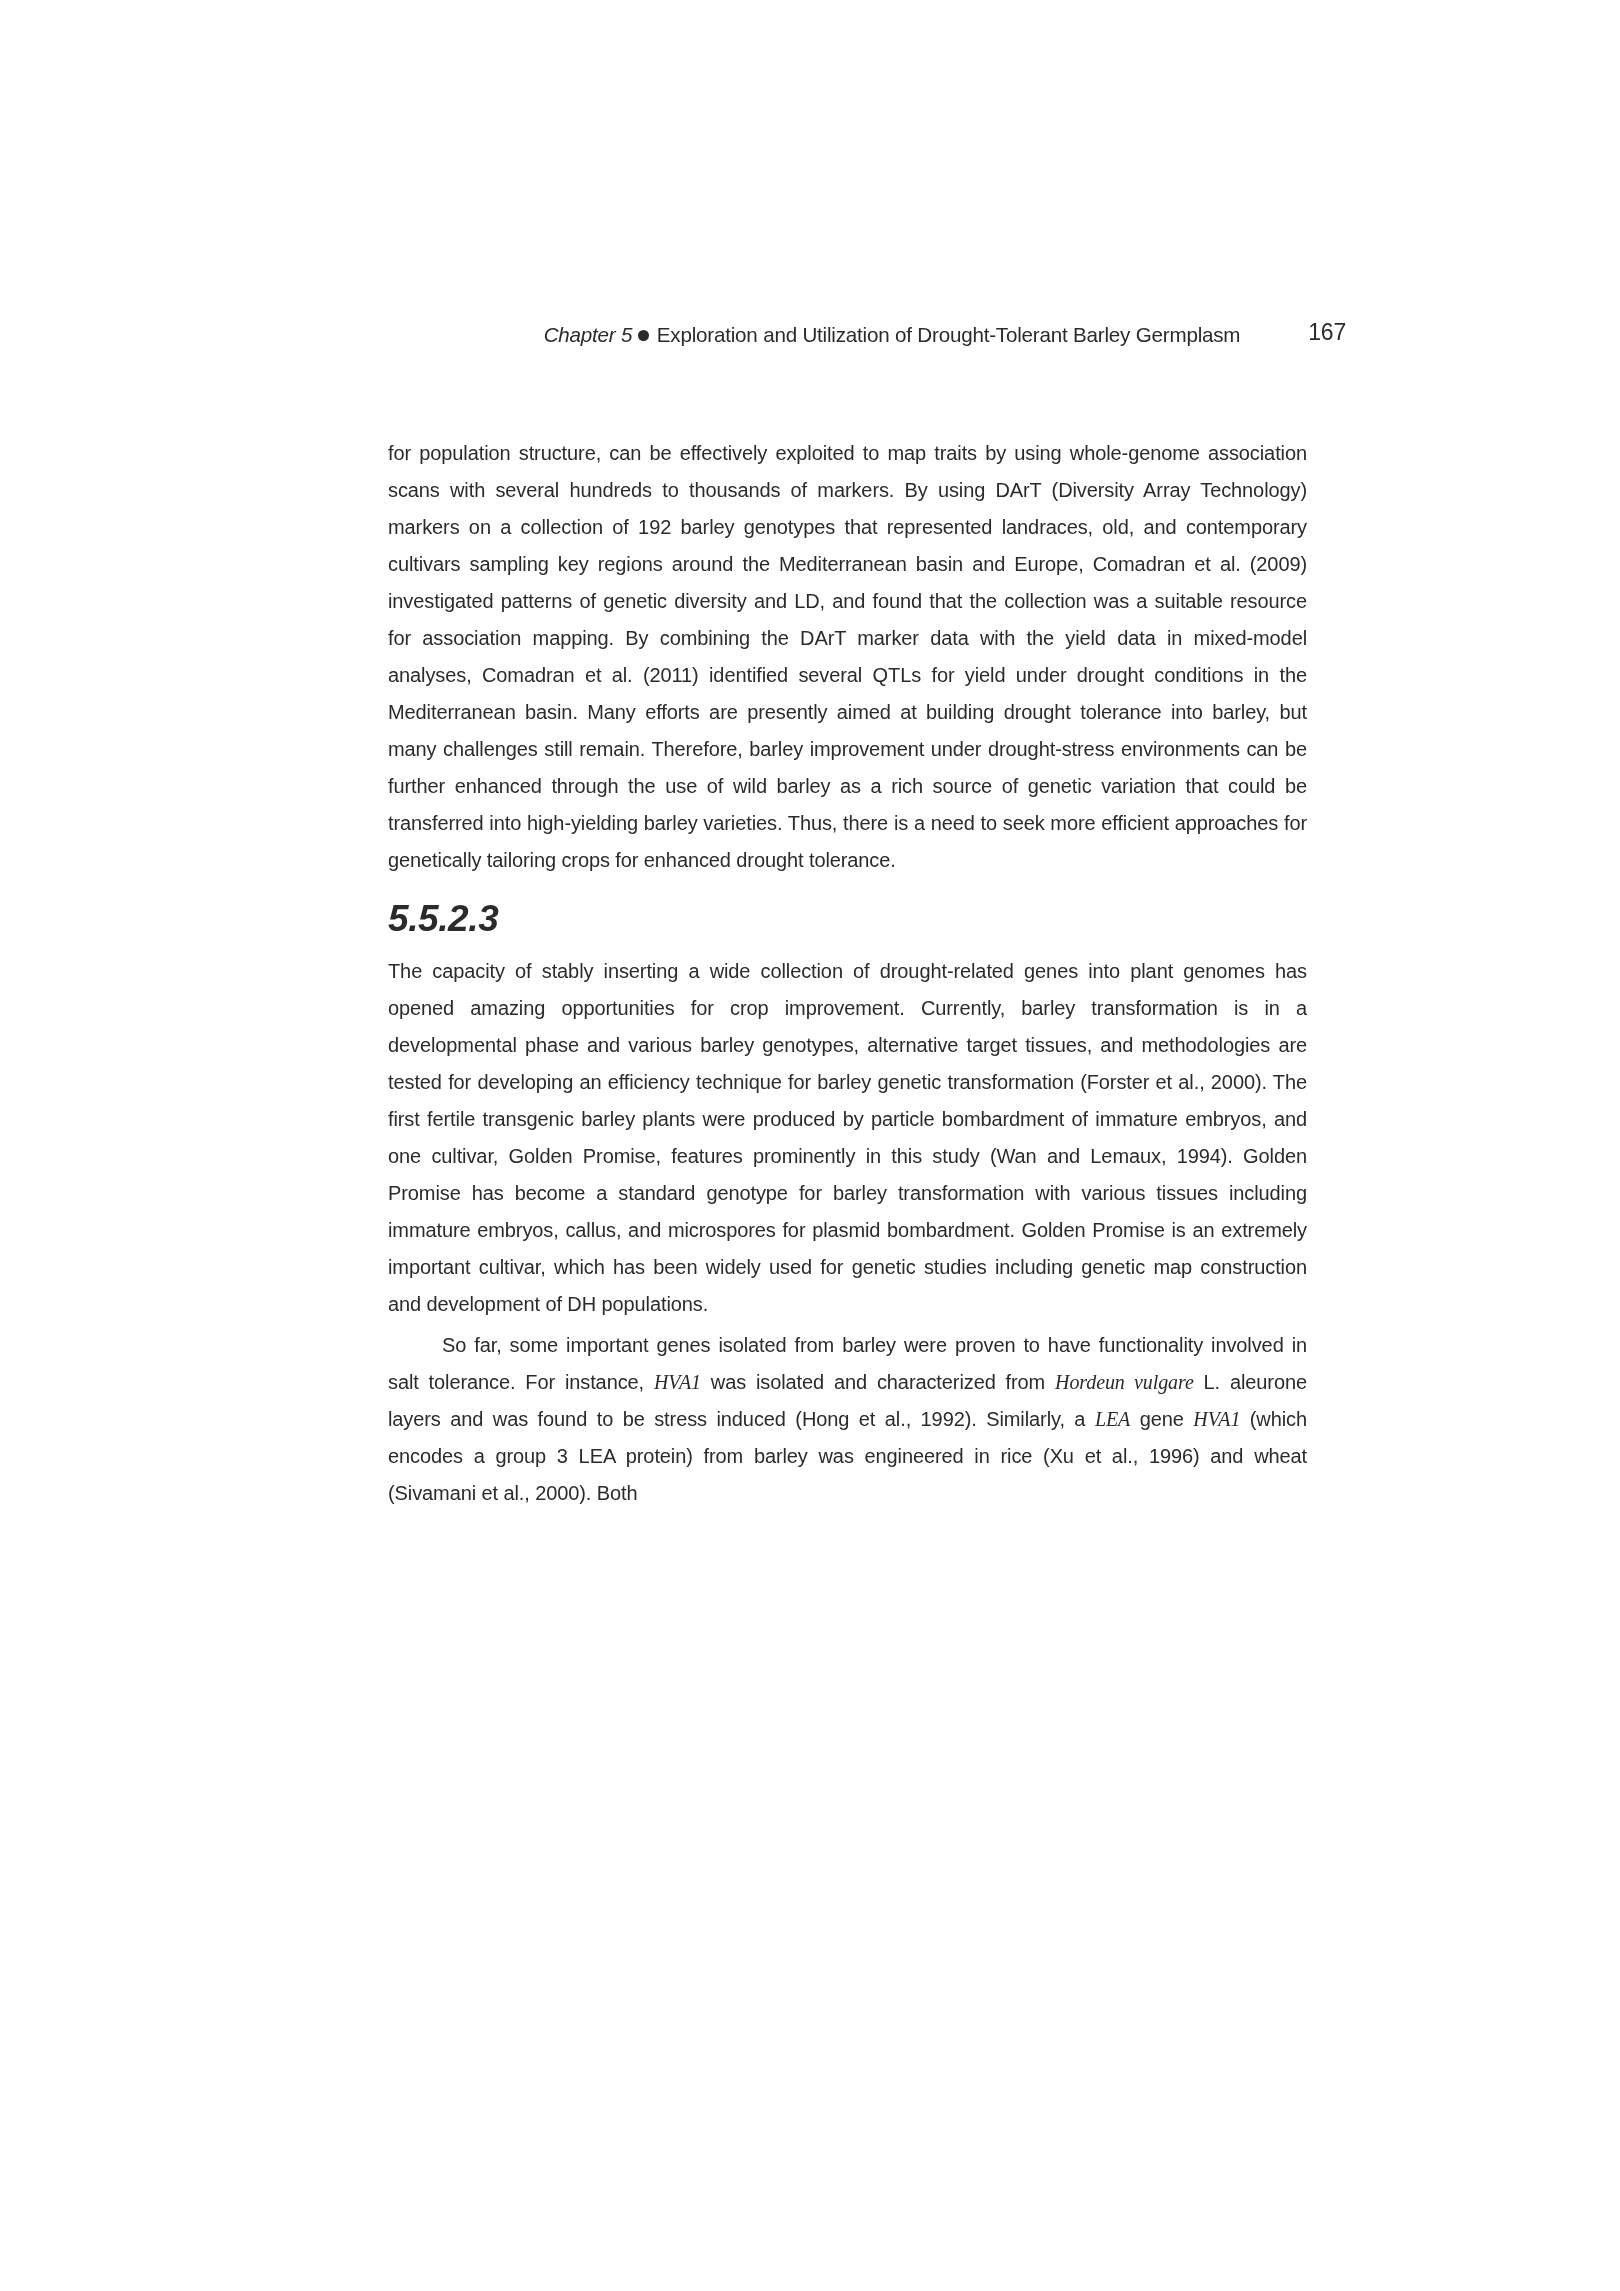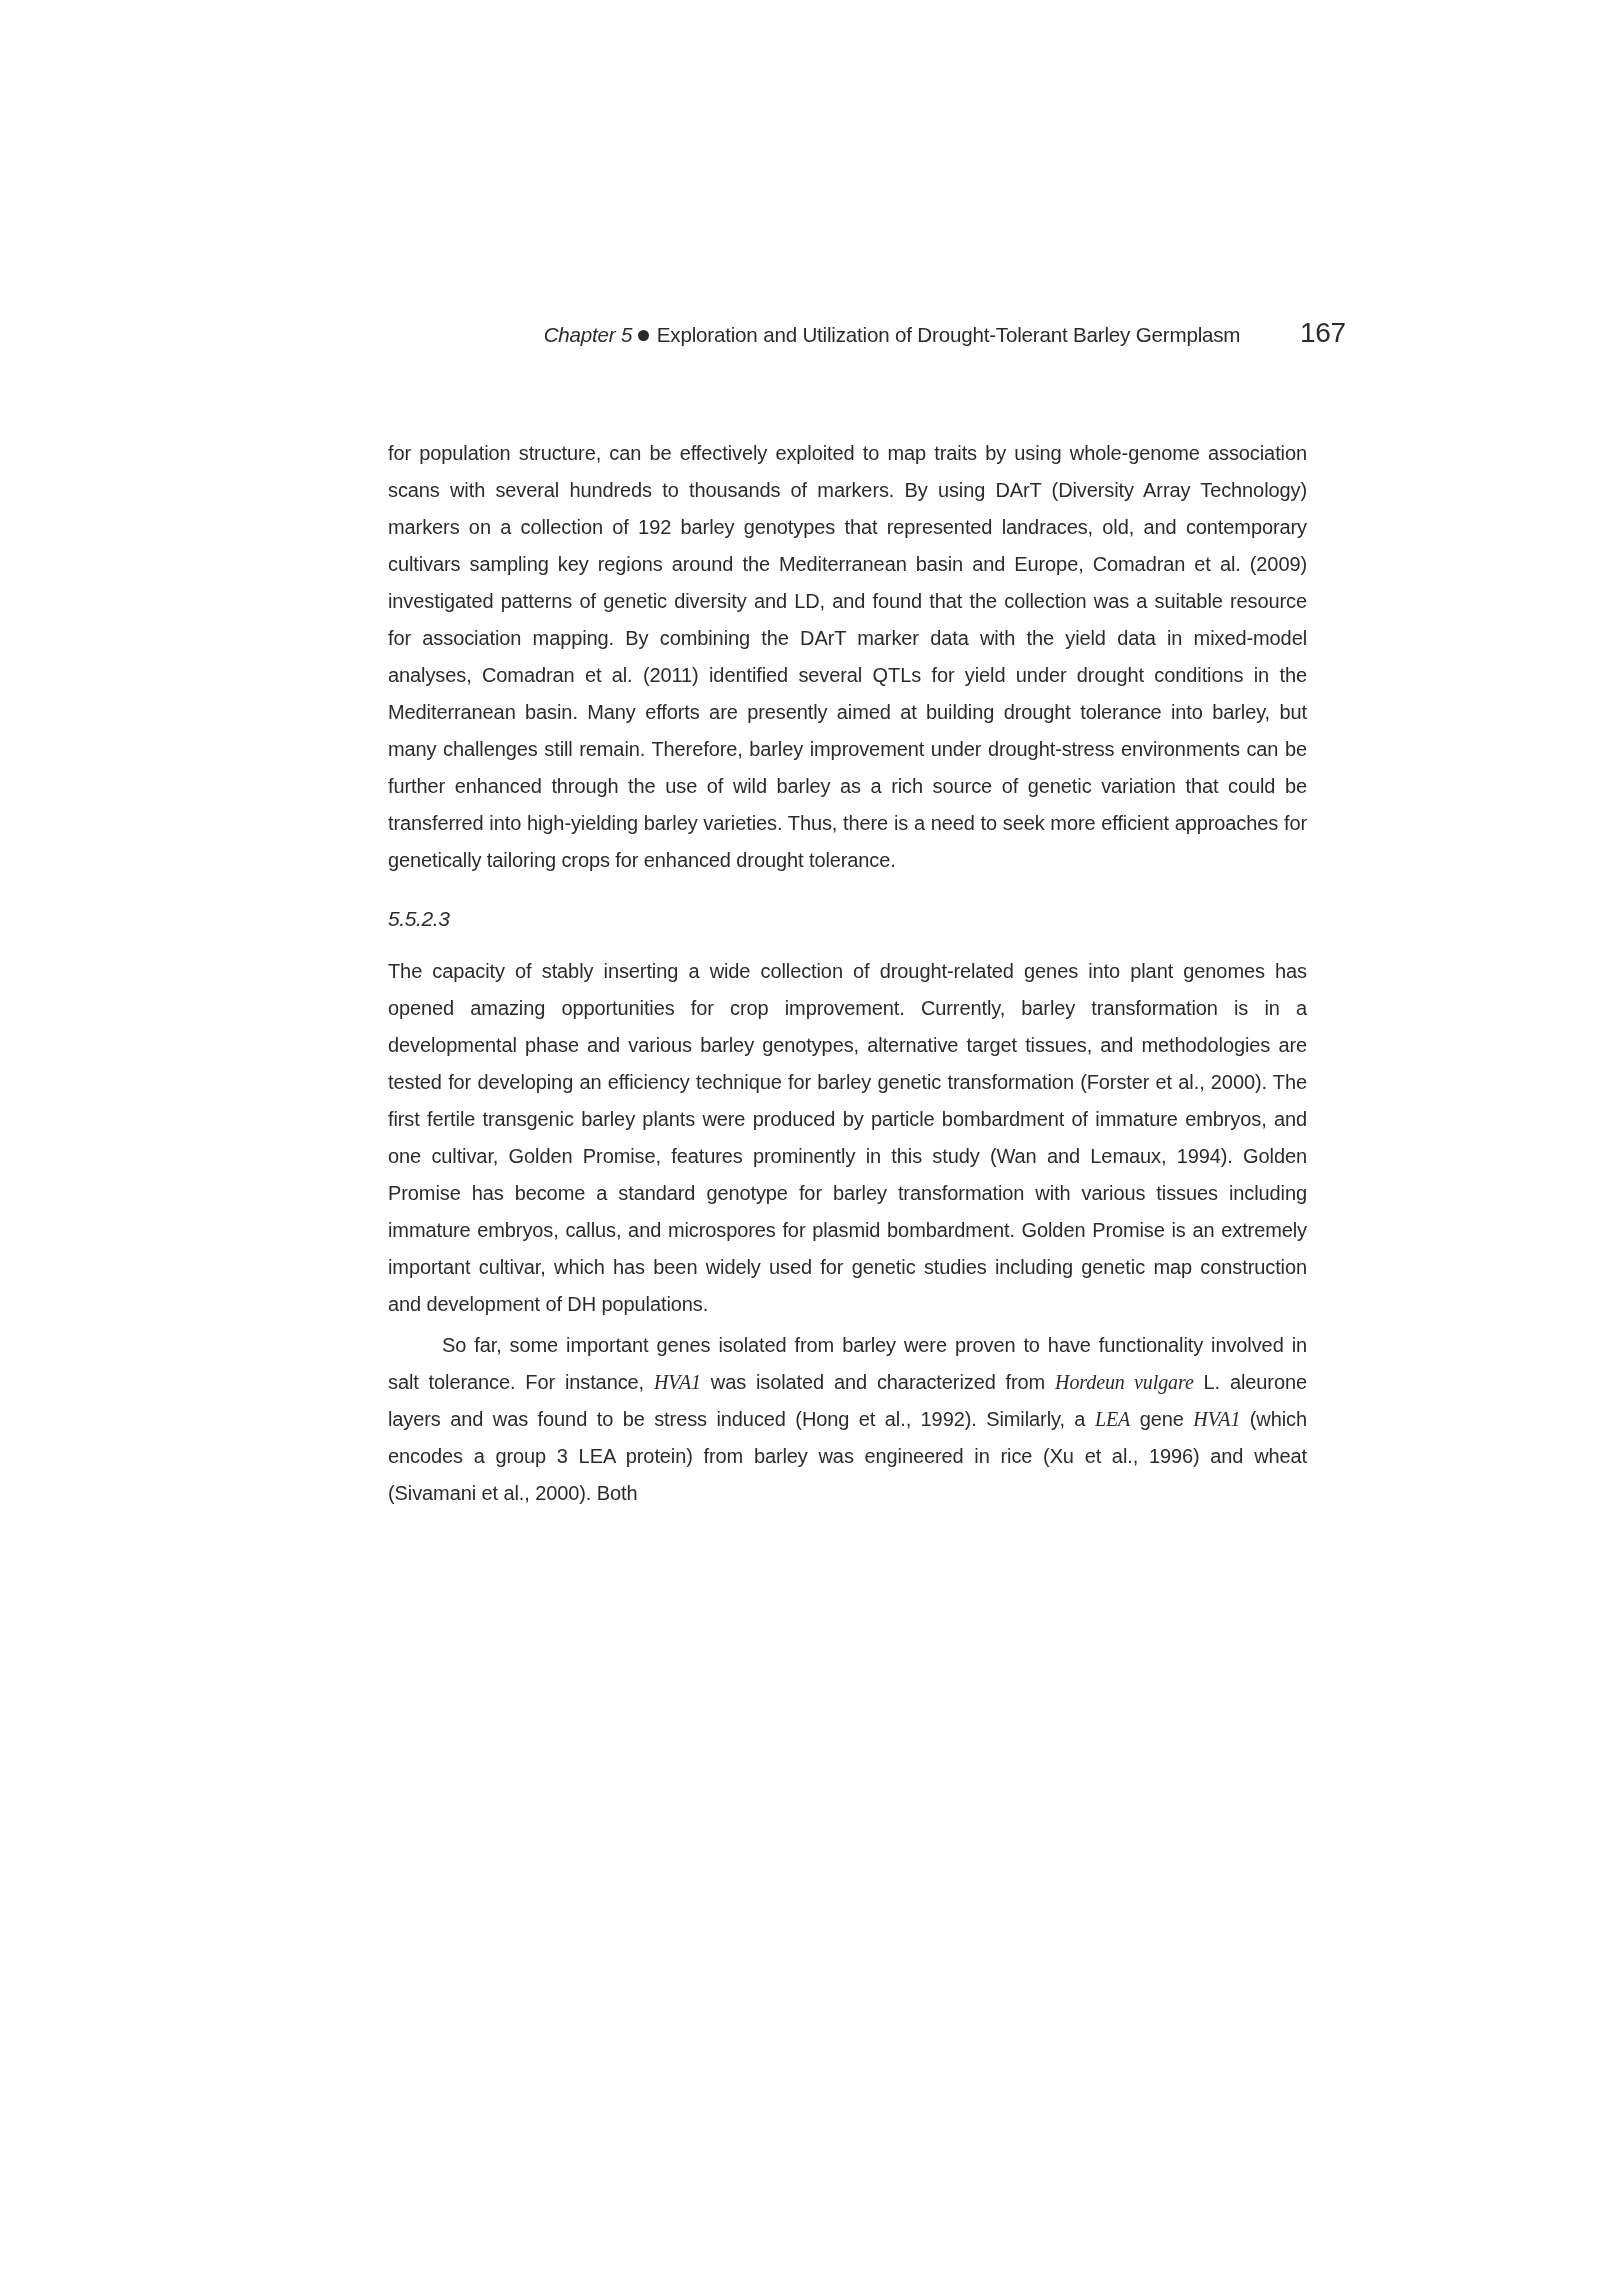--- a/index.html
+++ b/index.html
@@ -35,45 +35,46 @@
       height: 10.8px;
       border-radius: 50%;
       background: #2b2b2b;
       margin: 0 7.8px 2px 5.9px;
       vertical-align: middle;
     }
     .running-header .page-number {
       position: absolute;
       right: 0;
       top: -2px;
-      font-size: 28px;
+      font-size: 23px;
     }
     .content {
       position: absolute;
       left: 388px;
       top: 435px;
       width: 919px;
     }
     .para {
       margin: 0;
       font-size: 20px;
       line-height: 37px;
       text-align: justify;
       letter-spacing: -0.1px;
     }
     .para.indent {
       text-indent: 54px;
     }
     .heading {
       margin: 19.6px 0 15.7px 0;
-      font-size: 21px;
+      font-size: 37px;
       line-height: 39px;
       font-style: italic;
       display: flex;
       letter-spacing: -0.4px;
+      font-weight: bold;
     }
     .heading .num {
       width: 111px;
       flex-shrink: 0;
     }
     .heading .title {
       flex: 1;
       padding-right: 39px;
     }
     .gap { height: 3.9px; }

